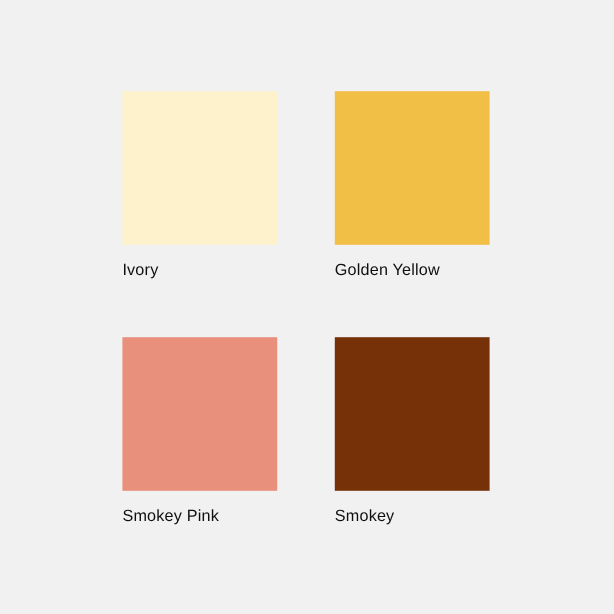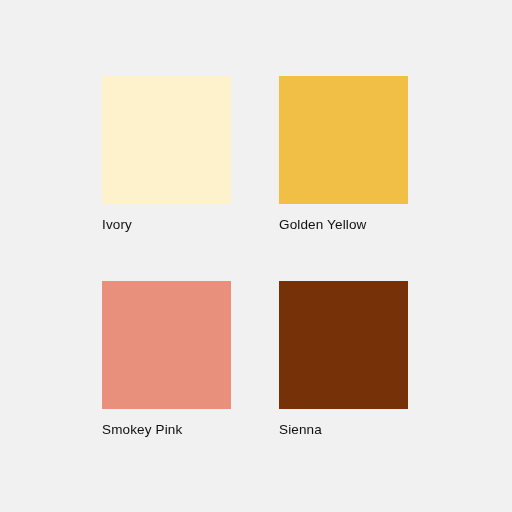--- a/index.html
+++ b/index.html
@@ -60,16 +60,16 @@
     <span class="swatch-label" style="color: rgb(16, 15, 15);">Golden Yellow</span>
   </div>
 
   <div class="swatch-card">
     <span class="swatch-chip" style="background-color: rgb(232, 144, 124);"></span>
     <span class="swatch-label" style="color: rgb(16, 15, 15);">Smokey Pink</span>
   </div>
 
   <div class="swatch-card">
     <span class="swatch-chip" style="background-color: rgb(118, 49, 9);"></span>
-    <span class="swatch-label" style="color: rgb(16, 15, 15);">Sienna</span>
+    <span class="swatch-label" style="color: rgb(16, 15, 15);">Smokey</span>
   </div>
 
 </main>
 
 </body></html>

